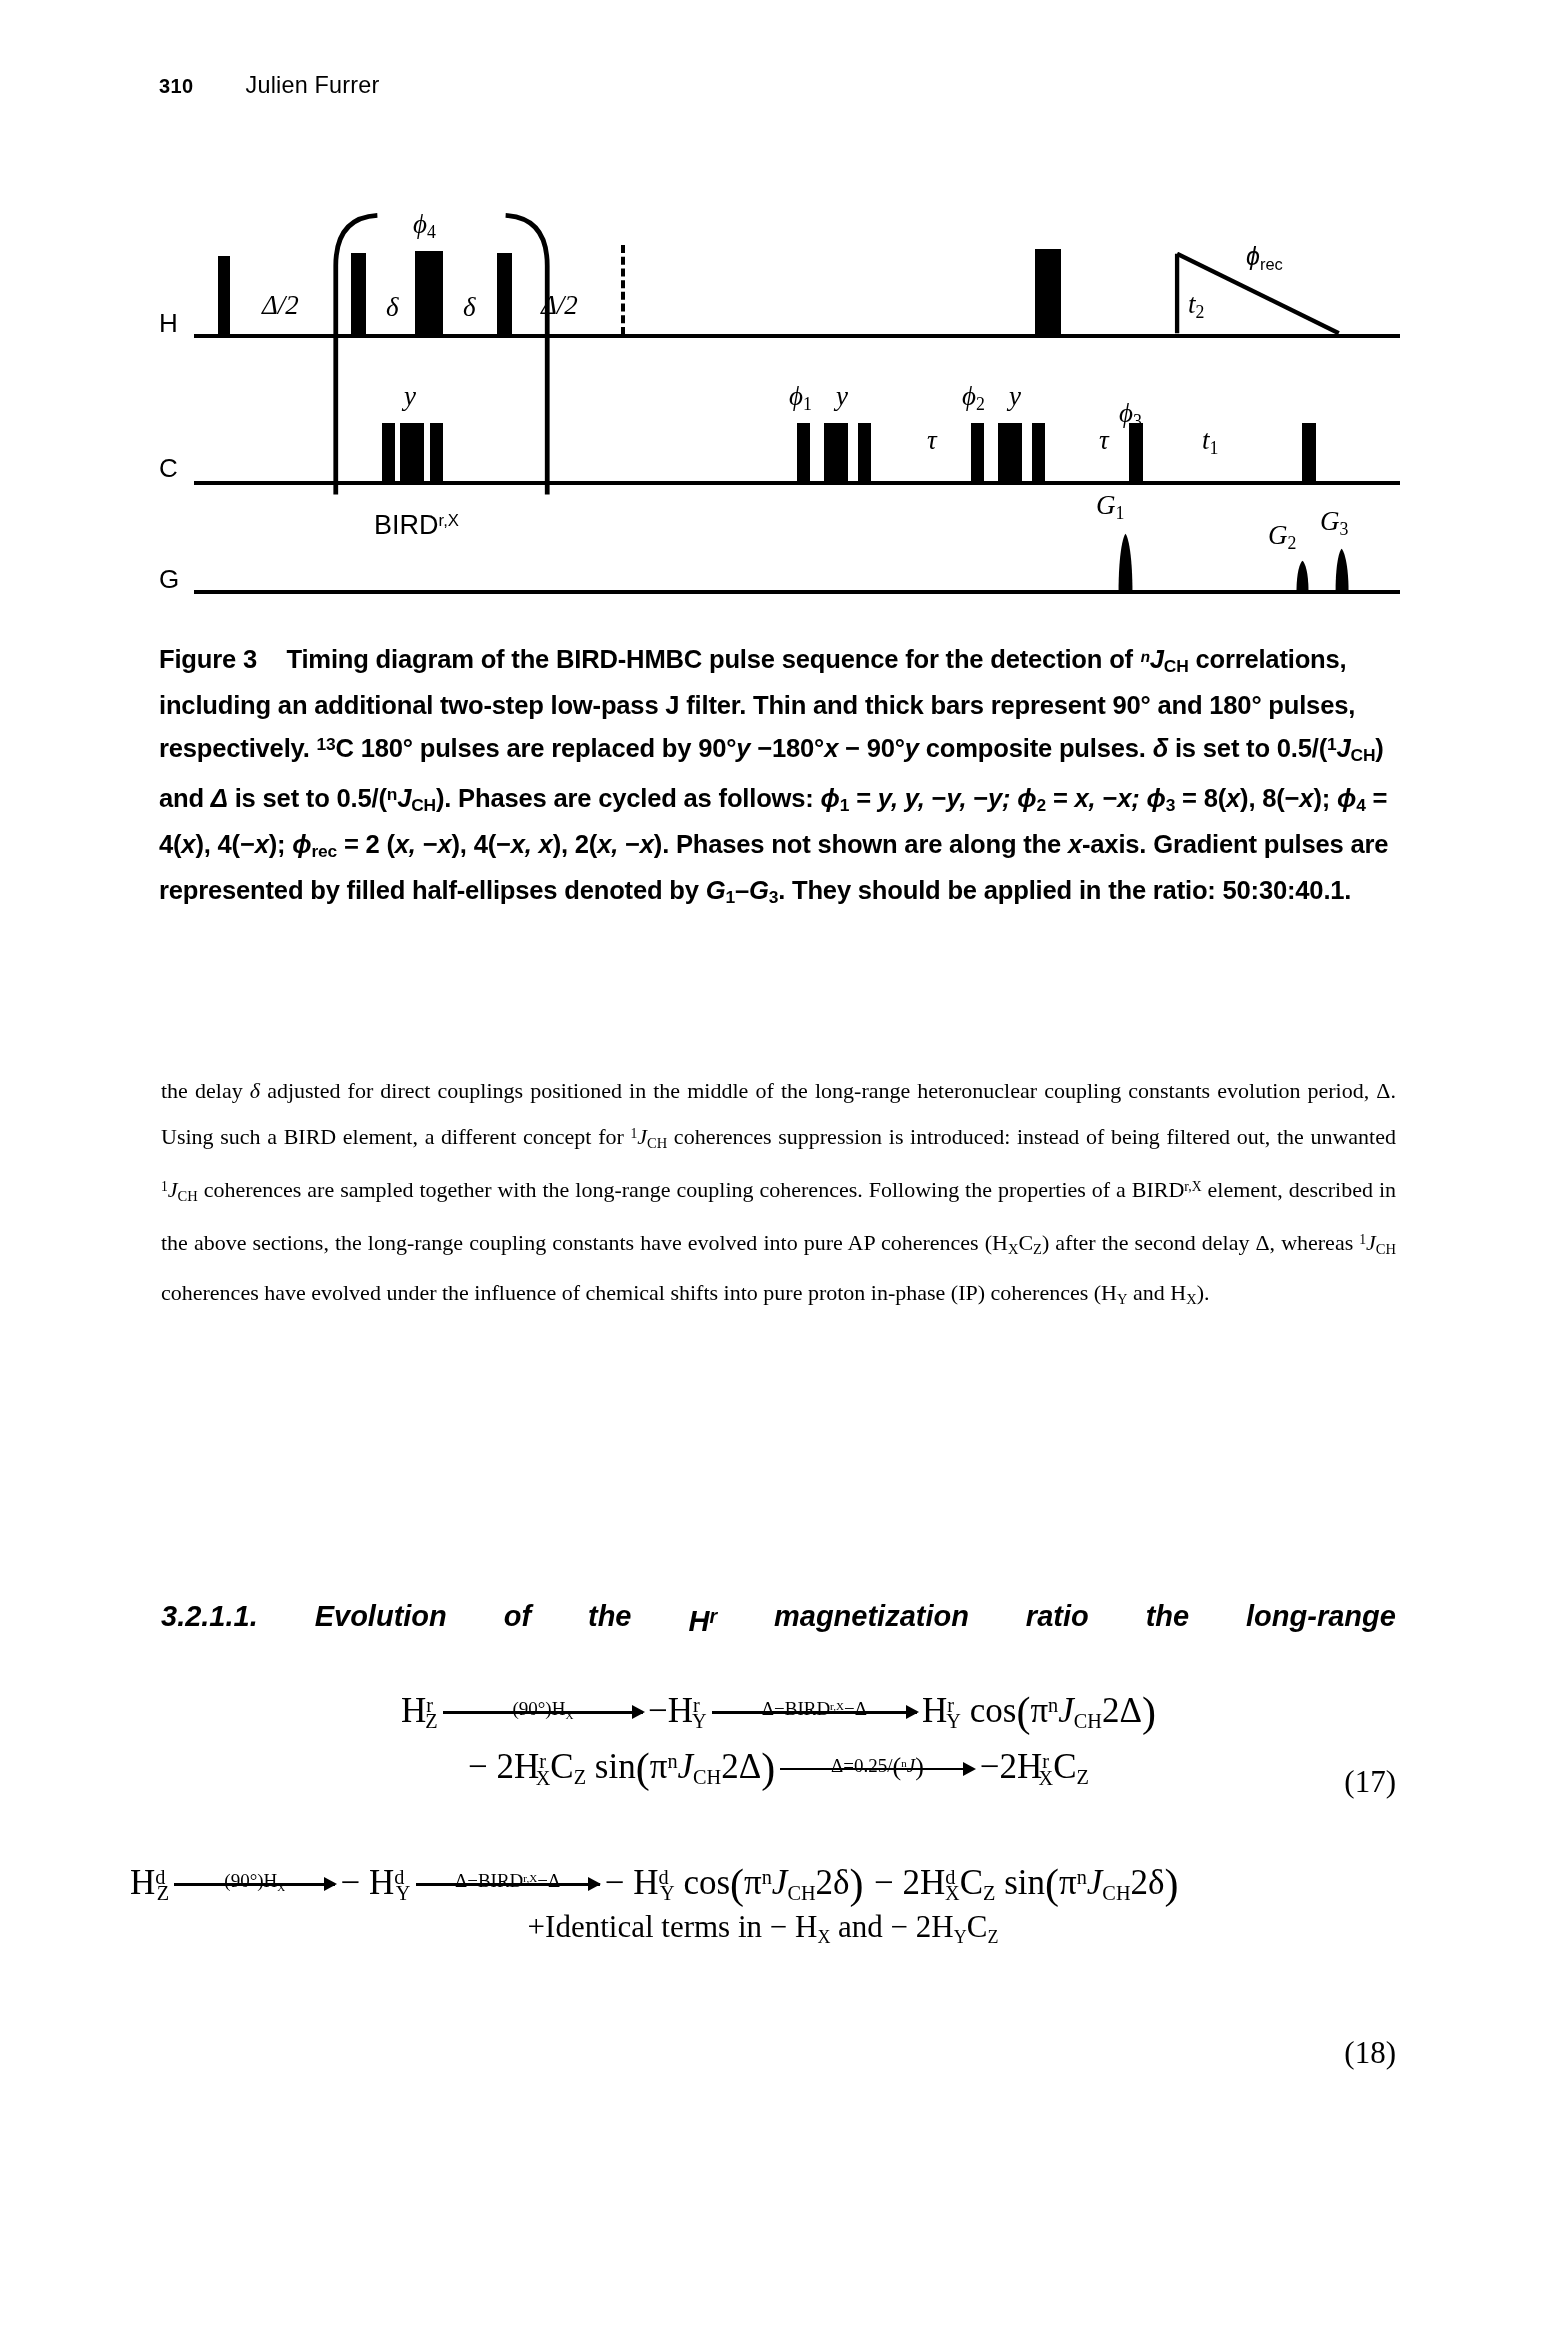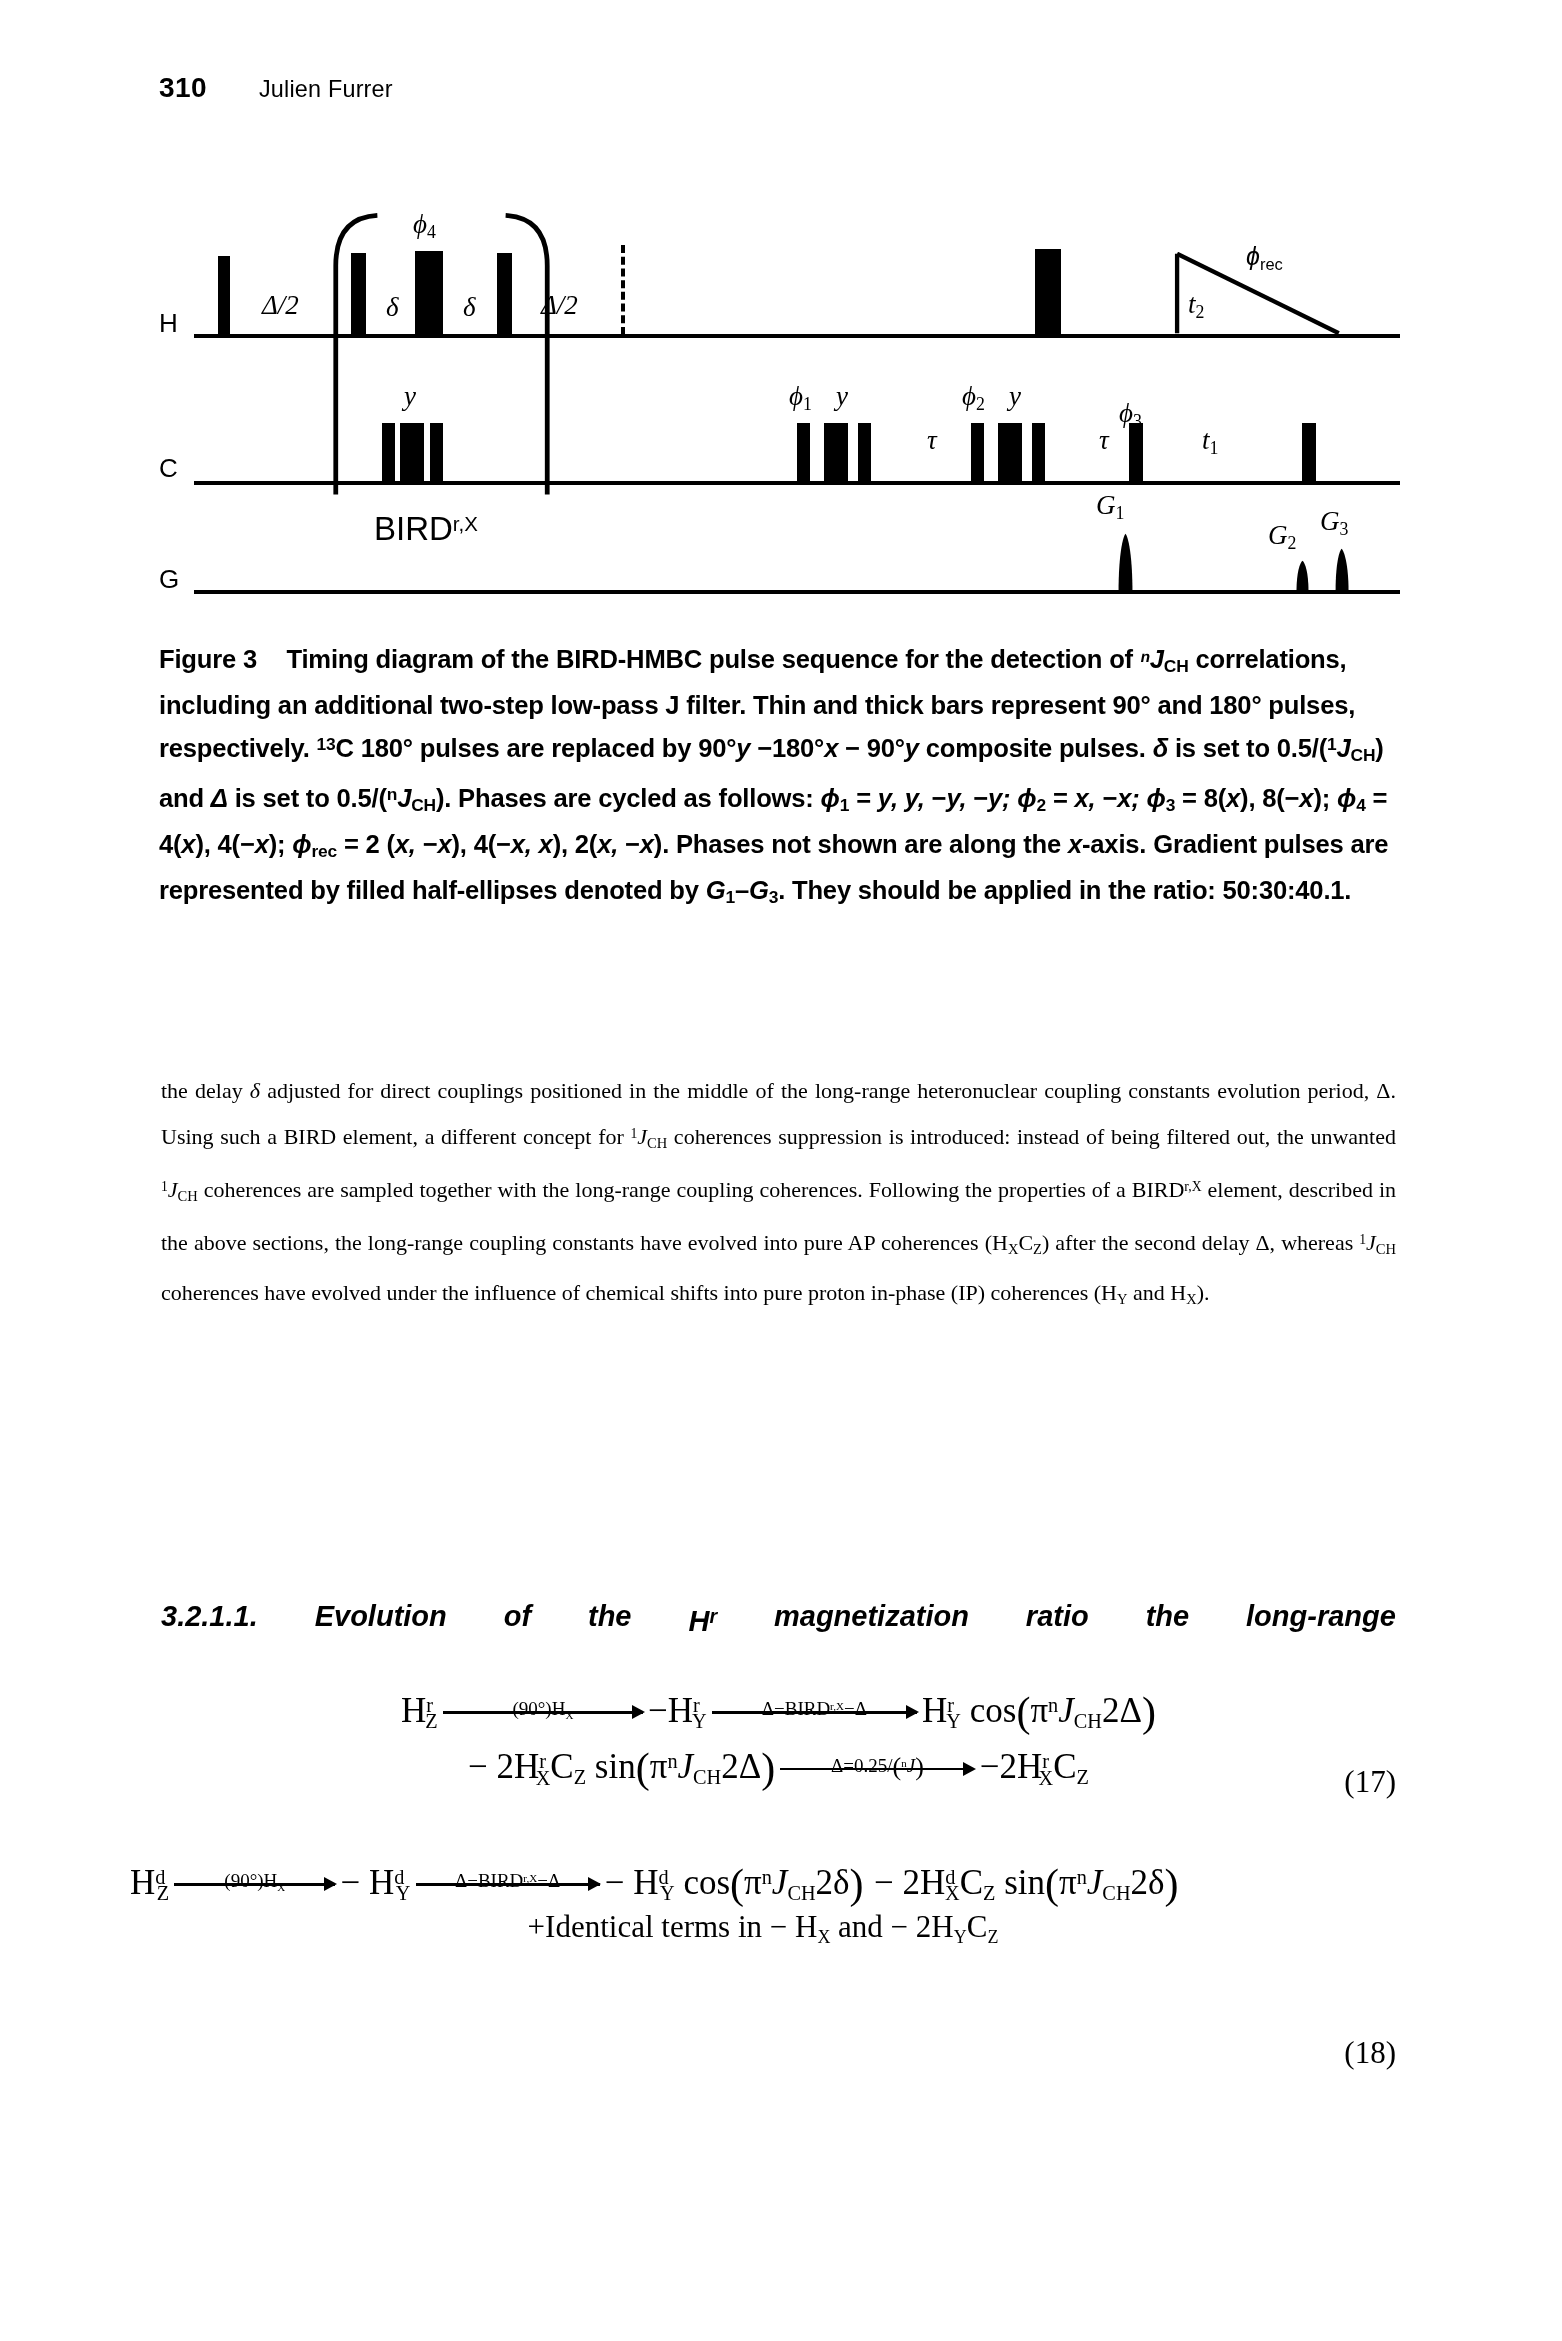--- a/index.html
+++ b/index.html
@@ -7,21 +7,21 @@
     width:1562px;height:2342px;background:#ffffff;
     font-family:"Liberation Serif", serif;
     color:#000000;
     position:relative;
     overflow:hidden;
   }
   .page{position:absolute;left:0;top:0;width:1562px;height:2342px;}
 
   
   .runhead{position:absolute;left:159px;top:72px;display:flex;align-items:baseline;}
-  .runhead .pageno{font-family:"Liberation Sans",sans-serif;font-weight:bold;font-size:28px;letter-spacing:0.4px;}
+  .runhead .pageno{font-family:"Liberation Sans",sans-serif;font-weight:bold;font-size:20px;letter-spacing:0.4px;}
   .runhead .author{font-family:"Liberation Sans",sans-serif;font-size:23.4px;margin-left:52px;letter-spacing:0.2px;}
 
   
   .figure{position:absolute;left:159px;top:195px;width:1240px;height:416px;}
   .chan-line{position:absolute;background:#000;height:4.3px;}
   .chan-label{position:absolute;font-family:"Liberation Sans",sans-serif;font-size:26px;}
   .pulse{position:absolute;background:#000;bottom:0;}
   .lbl{position:absolute;font-family:"Liberation Serif",serif;font-style:italic;font-size:27px;white-space:nowrap;}
   .lbl-up{position:absolute;font-family:"Liberation Serif",serif;font-style:italic;font-size:27px;white-space:nowrap;}
   .lbl-sans{position:absolute;font-family:"Liberation Sans",sans-serif;font-size:25px;white-space:nowrap;}
@@ -151,21 +151,21 @@
       <span>ϕ<span class="sub">3</span></span>
     </div>
     <div class="lbl" style="left:1043px;top:230px;">
       <span><i>t</i><span class="sub">1</span></span>
     </div>
     <div class="pulse" style="left:1143px;top:228px;width:14px;height:58px;"></div>
 
     <div class="chan-line" style="left:35px;top:395px;width:1206px;"></div>
     <div class="chan-label" style="left:0px;top:369px;">G</div>
 
-    <div class="lbl-sans" style="left:215px;top:315px;font-size:33px;">
+    <div class="lbl-sans" style="left:215px;top:315px;font-size:27px;">
       <span>BIRD<span class="sup">r,X</span></span>
     </div>
 
     <svg class="grad" style="left:949px;top:337px;" width="35" height="61" viewBox="0 0 40 70">
       <path d="M12,70 C12,26 17,5 20,2 C23,5 28,26 28,70 Z" fill="#000"></path>
     </svg>
     <div class="lbl" style="left:937px;top:295px;">
       <span><i>G</i><span class="sub">1</span></span>
     </div>
 

